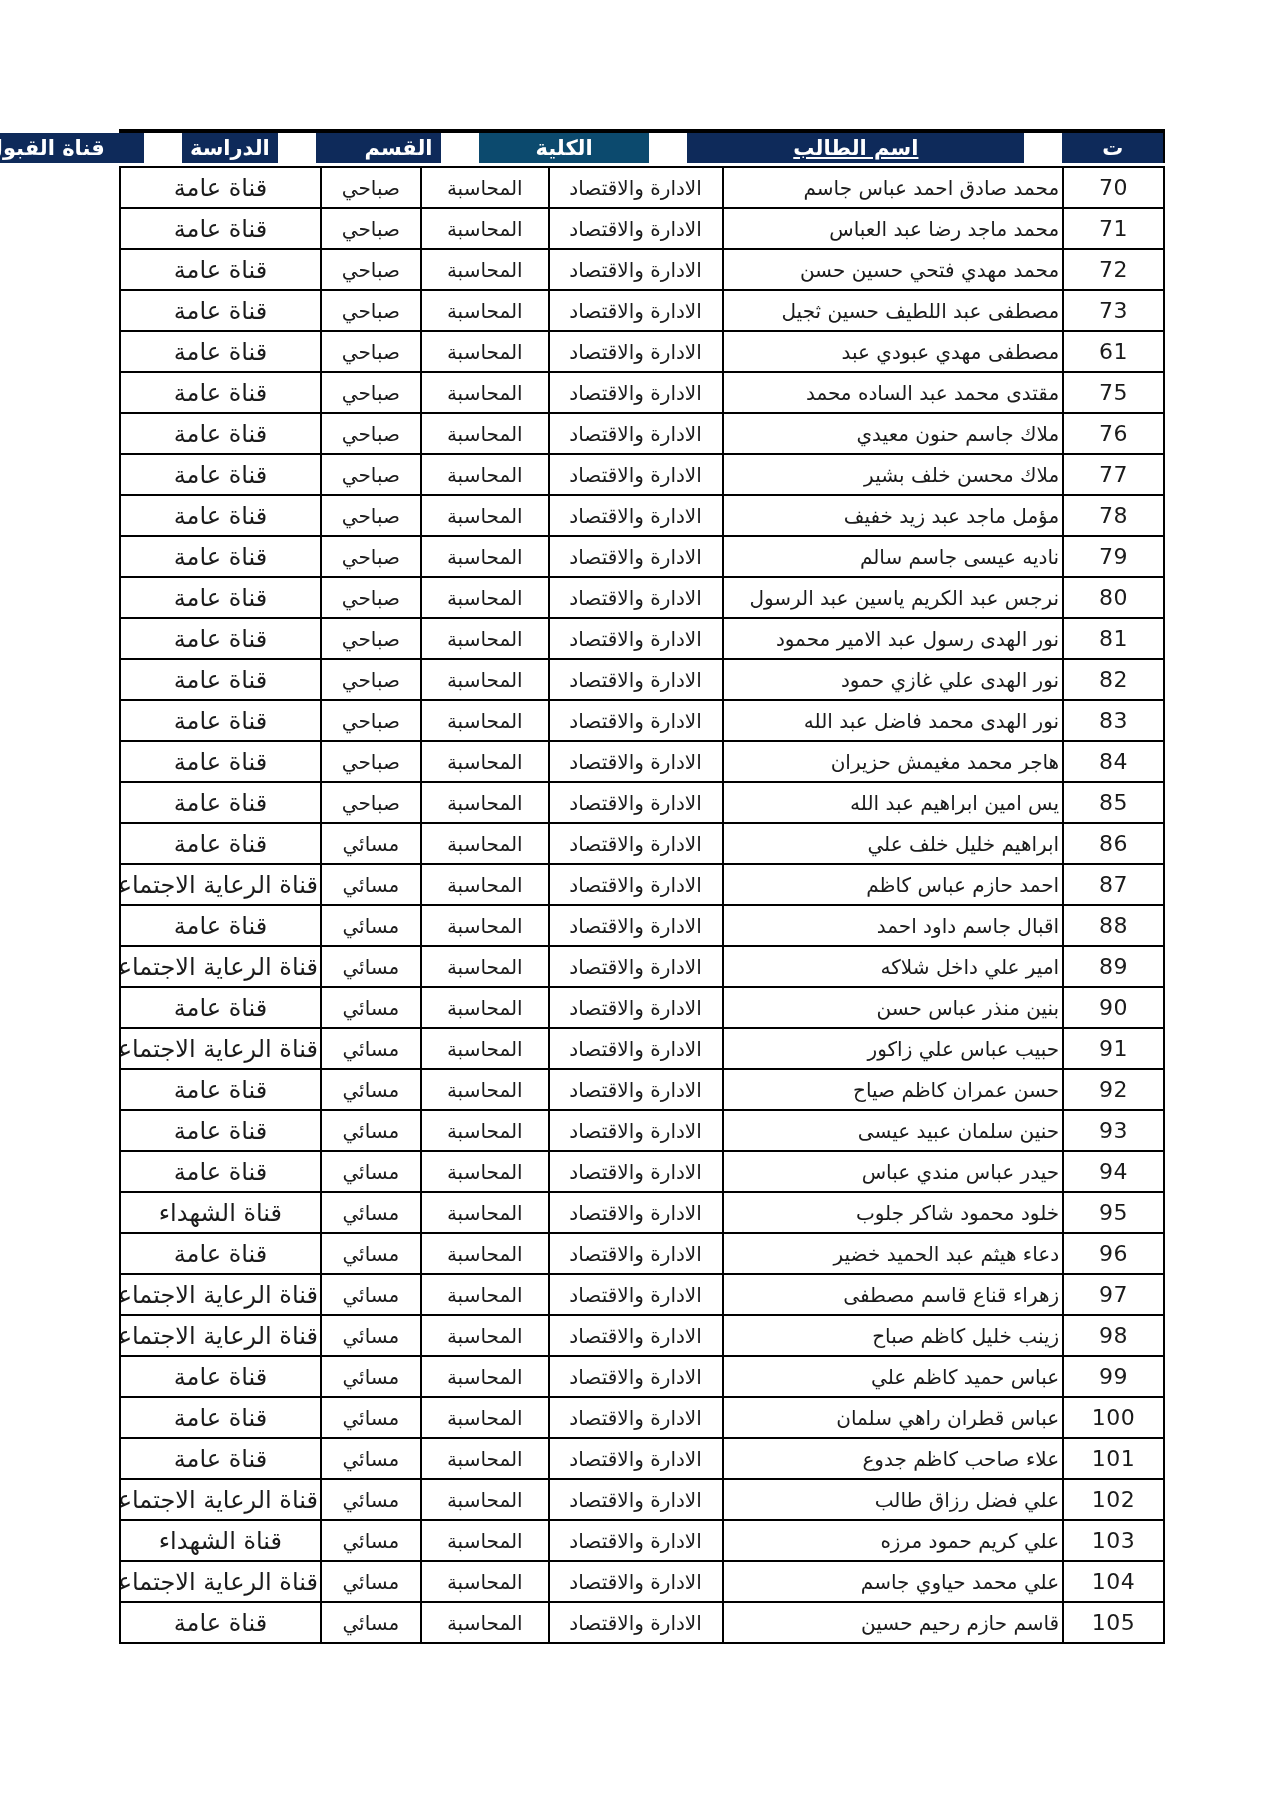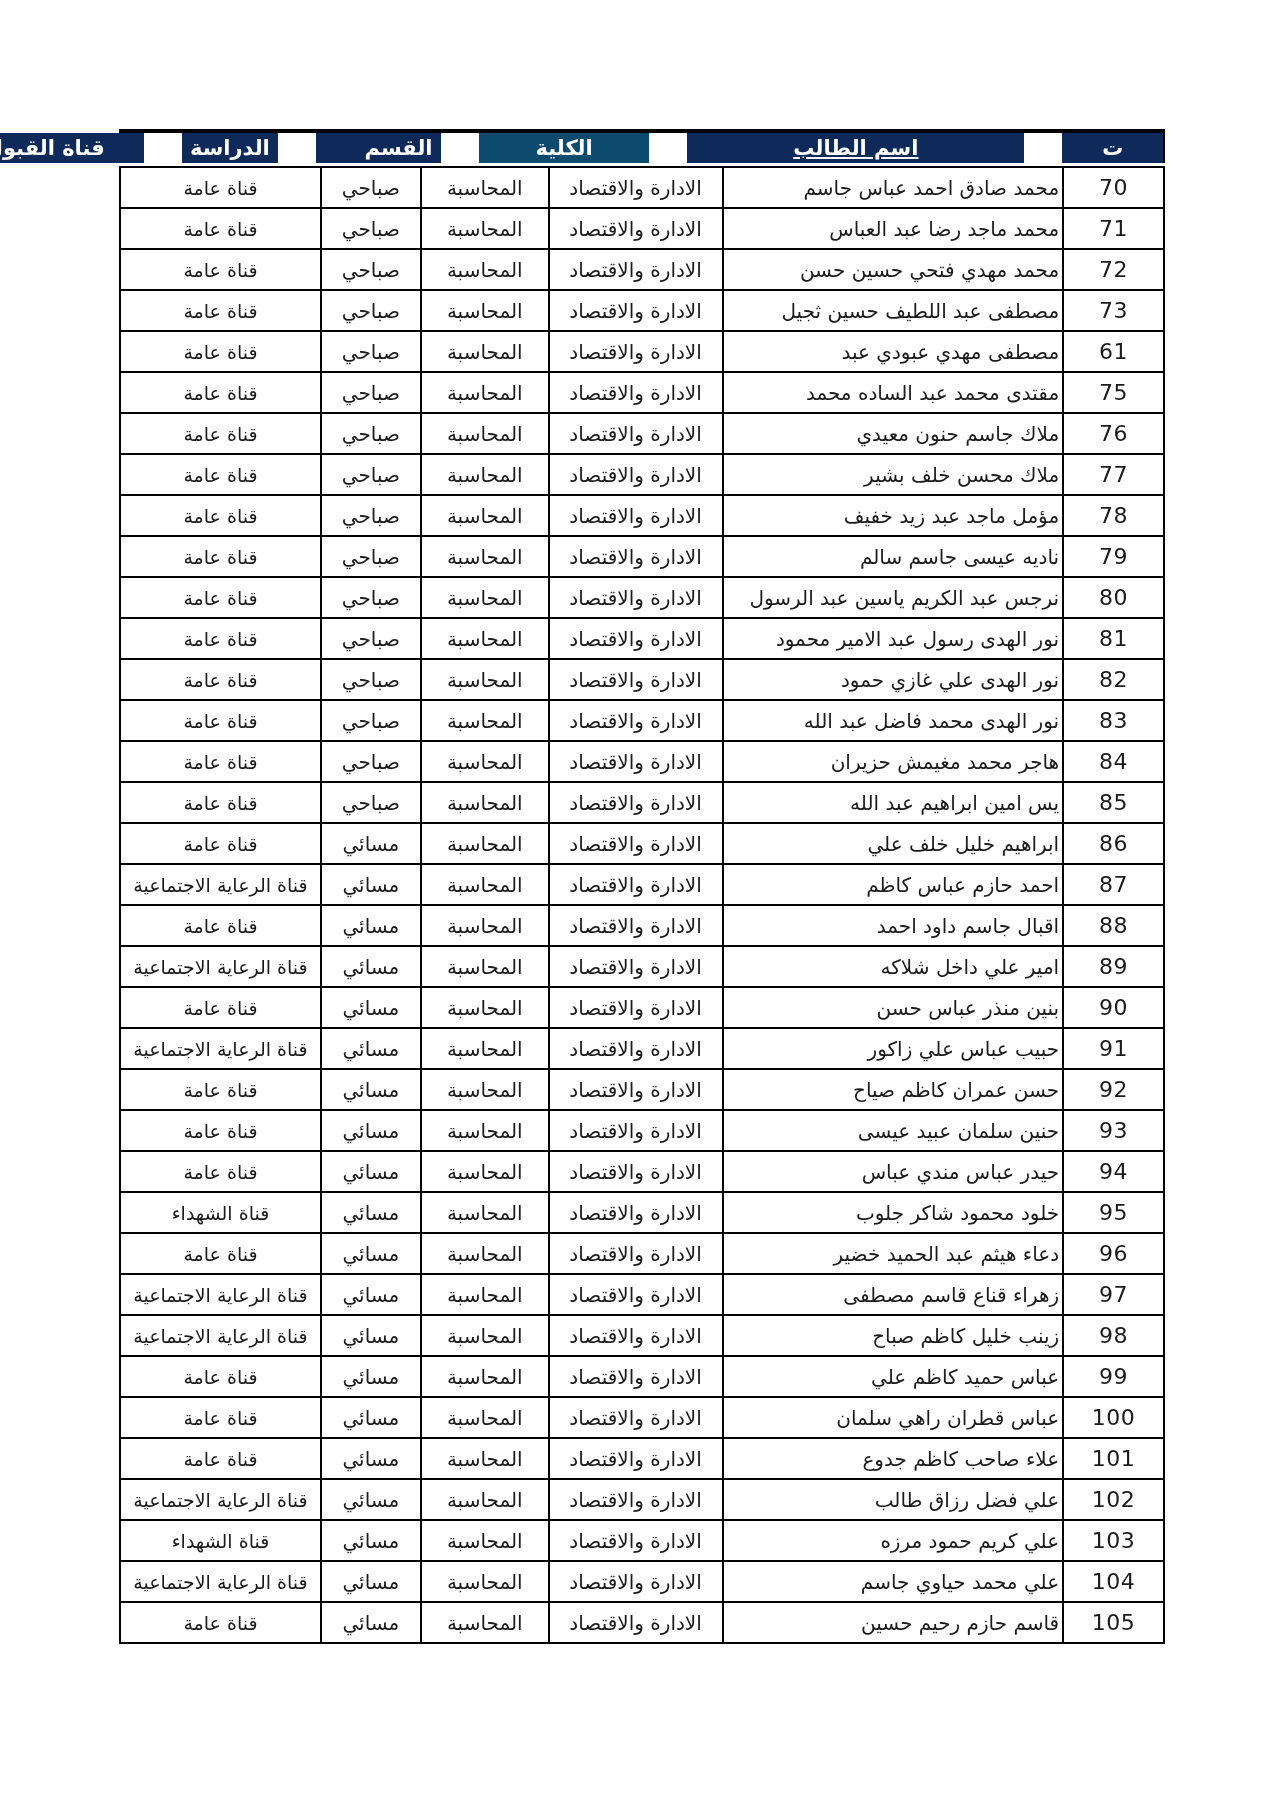--- a/index.html
+++ b/index.html
@@ -81,22 +81,21 @@
   table.body td.cell-no {
     font-size: 22px;
     letter-spacing: 0.5px;
     border-radius: 14px;
   }
   table.body td.cell-name {
     text-align: right;
     padding-right: 3px;
   }
   table.body td.cell-channel {
-    font-size: 19px;
-    border-radius: 6px;
+    font-size: 24px;
   }
 </style>
 </head>
 <body>
 
 <div class="page">
   <div class="table-wrap">
 
     <div class="thead">
       <div class="th w-no" style="background: rgb(14, 42, 90); color: rgb(255, 255, 255);">ت</div>

